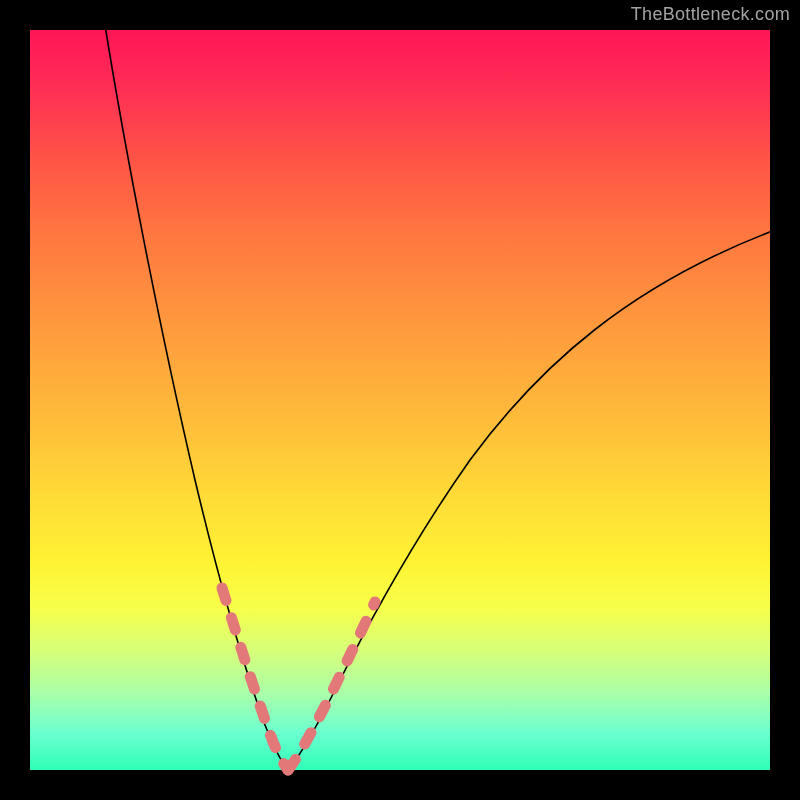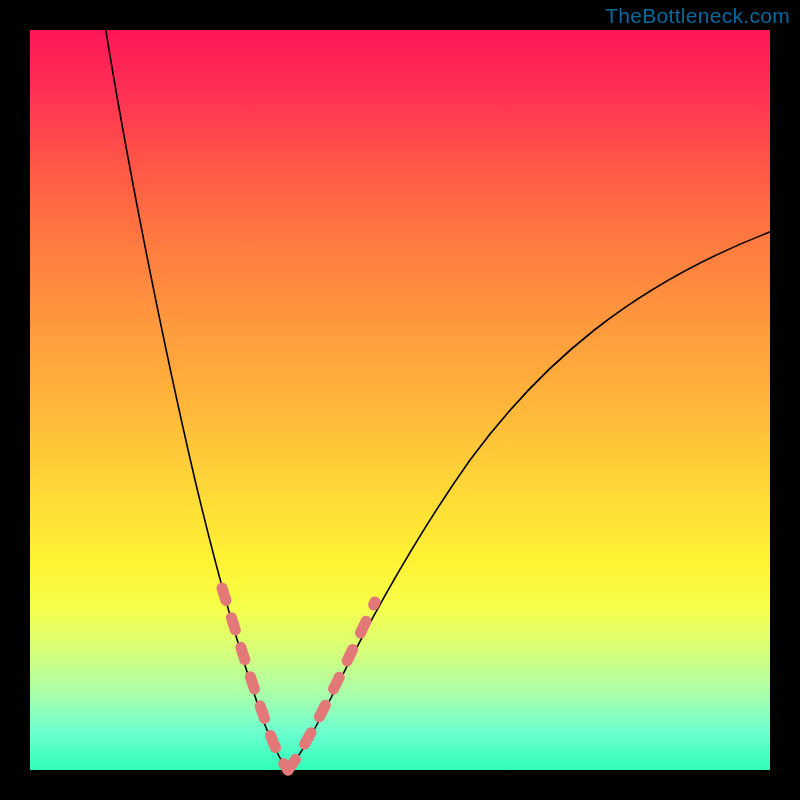--- a/index.html
+++ b/index.html
@@ -37,22 +37,22 @@
       #d6ff7a 84%,
       #a6ffac 90%,
       #6bffd0 95%,
       #2fffb6 100%
     );
   }
   .watermark {
     position: absolute;
     top: 4px;
     right: 10px;
-    color: #0369a1;
-    font-size: 21px;
+    color: #a3a3a3;
+    font-size: 18px;
     font-weight: 400;
     letter-spacing: 0.3px;
     user-select: none;
   }
   svg.curves {
     position: absolute;
     left: 0;
     top: 0;
     width: 740px;
     height: 740px;

